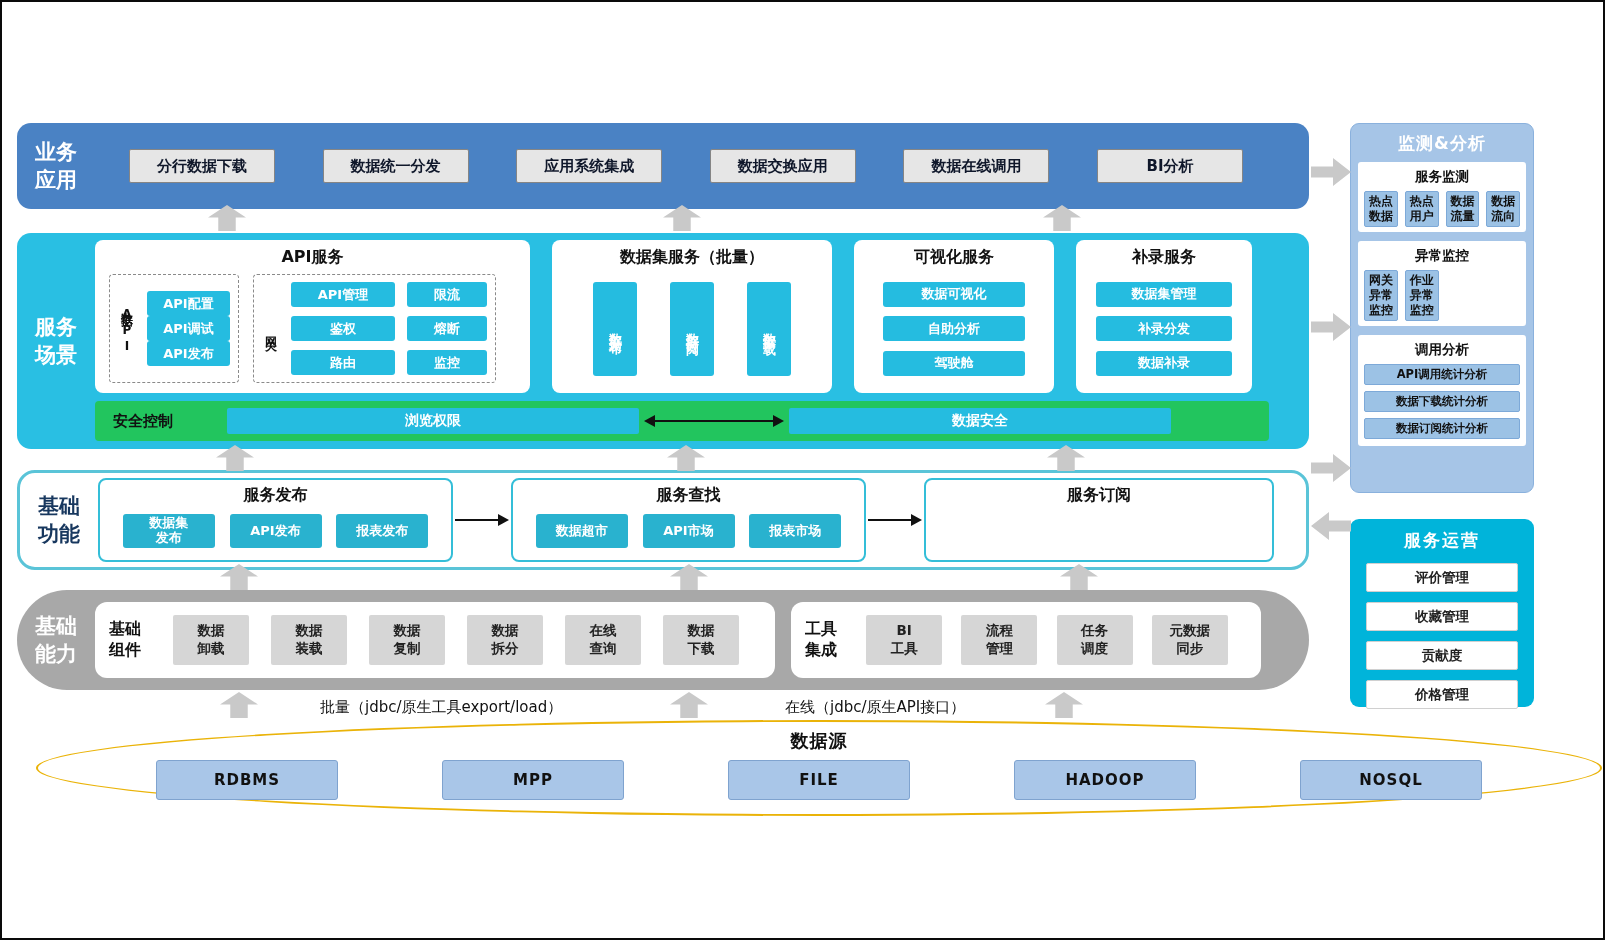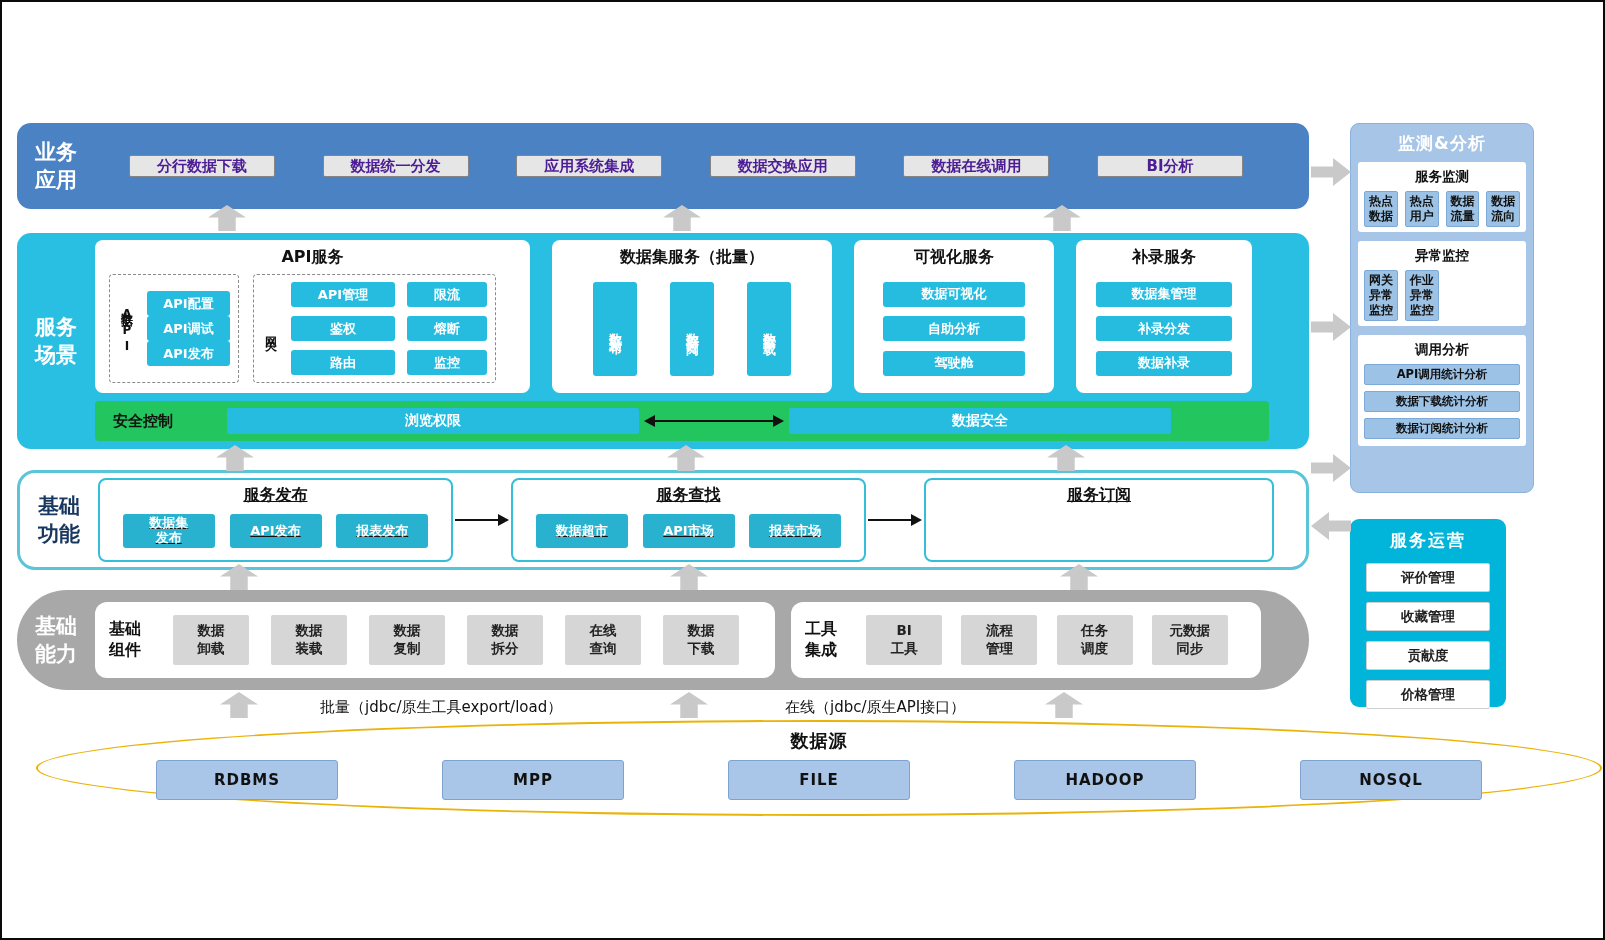--- a/index.html
+++ b/index.html
@@ -18,22 +18,22 @@
   .box-title{text-align:center;font-weight:bold;font-size:16px;color:#111;margin:2px 0 4px;}
   .cyan-btn{
     background:#25bce0;color:#fff;font-weight:bold;font-size:13px;border-radius:3px;
     display:flex;align-items:center;justify-content:center;text-align:center;
     height:25px;padding:0 6px;box-sizing:border-box;white-space:pre-line;line-height:1.2;
   }
   
   .layer-business{left:15px;top:121px;width:1292px;height:86px;background:#4a82c4;}
   .biz-items{flex:1;display:flex;align-items:center;justify-content:space-between;padding:0 66px 0 34px;}
   .biz-btn{
-    background:#e6e6e6;border:1px solid #858585;border-radius:2px;height:22px;min-width:146px;
-    display:flex;align-items:center;justify-content:center;font-size:15px;font-weight:bold;color:#4c1d95;
+    background:#e6e6e6;border:1px solid #858585;border-radius:2px;height:34px;min-width:146px;
+    display:flex;align-items:center;justify-content:center;font-size:15px;font-weight:bold;color:#0f172a;
     padding:0 12px;box-sizing:border-box;
   }
   
   .layer-scenario{left:15px;top:231px;width:1292px;height:216px;background:#29bfe3;}
   .scenario-content{flex:1;display:flex;flex-direction:column;padding:7px 40px 8px 0;}
   .scenario-boxes{display:flex;gap:22px;flex:1;}
   .api-box{width:435px;}
   .api-groups{flex:1;display:flex;gap:14px;padding:2px 4px 2px 6px;}
   .dashed-group{border:1.5px dashed #8a8a8a;border-radius:4px;display:flex;align-items:center;gap:12px;padding:6px 8px;box-sizing:border-box;}
   .vlabel{
@@ -66,21 +66,21 @@
   }
   .sec-browse{width:412px;}
   .sec-data{width:382px;}
   .darrow{width:150px;display:flex;align-items:center;padding:0 5px;box-sizing:border-box;}
   .darrow .line{flex:1;height:2.5px;background:#111;}
   .tri-l{width:0;height:0;border-top:6px solid transparent;border-bottom:6px solid transparent;border-right:11px solid #111;}
   .tri-r{width:0;height:0;border-top:6px solid transparent;border-bottom:6px solid transparent;border-left:11px solid #111;}
   
   .layer-basicfn{left:15px;top:468px;width:1292px;height:100px;background:#fff;border:3px solid #5ac4d8;border-radius:18px;}
   .layer-basicfn .layer-label{color:#17375e;}
-  .fn-content{flex:1;display:flex;align-items:center;padding-right:22px;text-decoration:underline;}
+  .fn-content{flex:1;display:flex;align-items:center;padding-right:22px;}
   .fn-box{
     border:2px solid #34bed8;border-radius:8px;background:#fff;height:84px;box-sizing:border-box;
     display:flex;flex-direction:column;padding:4px 8px 6px;
   }
   .fn-publish,.fn-search{width:355px;}
   .fn-subscribe{width:350px;}
   .fn-title{text-align:center;font-weight:bold;font-size:16px;margin:1px 0 2px;}
   .fn-items{flex:1;display:flex;align-items:center;justify-content:space-evenly;}
   .teal-btn{
     background:#29b2cf;color:#fff;font-weight:bold;font-size:13px;border-radius:3px;
@@ -132,21 +132,21 @@
   .mgrid{display:grid;grid-template-columns:1fr 1fr 1fr 1fr;gap:7px;}
   .mbtn{
     background:#9cc2e5;border:1px solid #7da9d8;border-radius:2px;font-size:12px;font-weight:bold;color:#111;
     display:flex;align-items:center;justify-content:center;text-align:center;white-space:pre-line;line-height:1.25;
     min-height:34px;padding:2px;box-sizing:border-box;
   }
   .mbtn.tall{min-height:50px;}
   .mbtn.wide{min-height:21px;margin-bottom:6px;font-size:11.5px;}
   .mbtn.wide:last-child{margin-bottom:2px;}
   .ops-panel{
-    position:absolute;left:1348px;top:517px;width:156px;height:188px;background:#00b4da;
+    position:absolute;left:1348px;top:517px;width:184px;height:188px;background:#00b4da;
     border-radius:9px;box-sizing:border-box;padding:6px 16px;
   }
   .ops-title{letter-spacing:2px;margin:4px 0 11px;}
   .ops-btn{
     background:#fff;border:1px solid #d0d0d0;border-radius:2px;height:27px;margin-bottom:10px;
     display:flex;align-items:center;justify-content:center;font-size:13.5px;font-weight:bold;color:#222;
   }
   
   .up-arrow{
     position:absolute;width:38px;height:26px;background:#c9c9c9;

